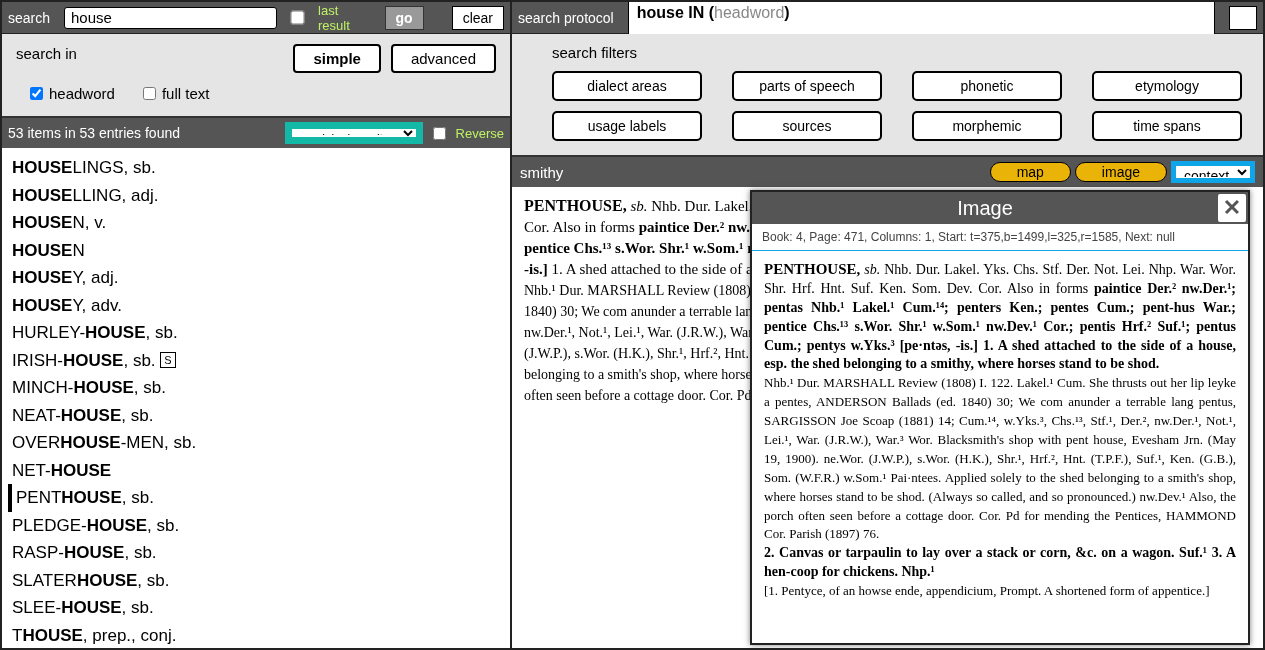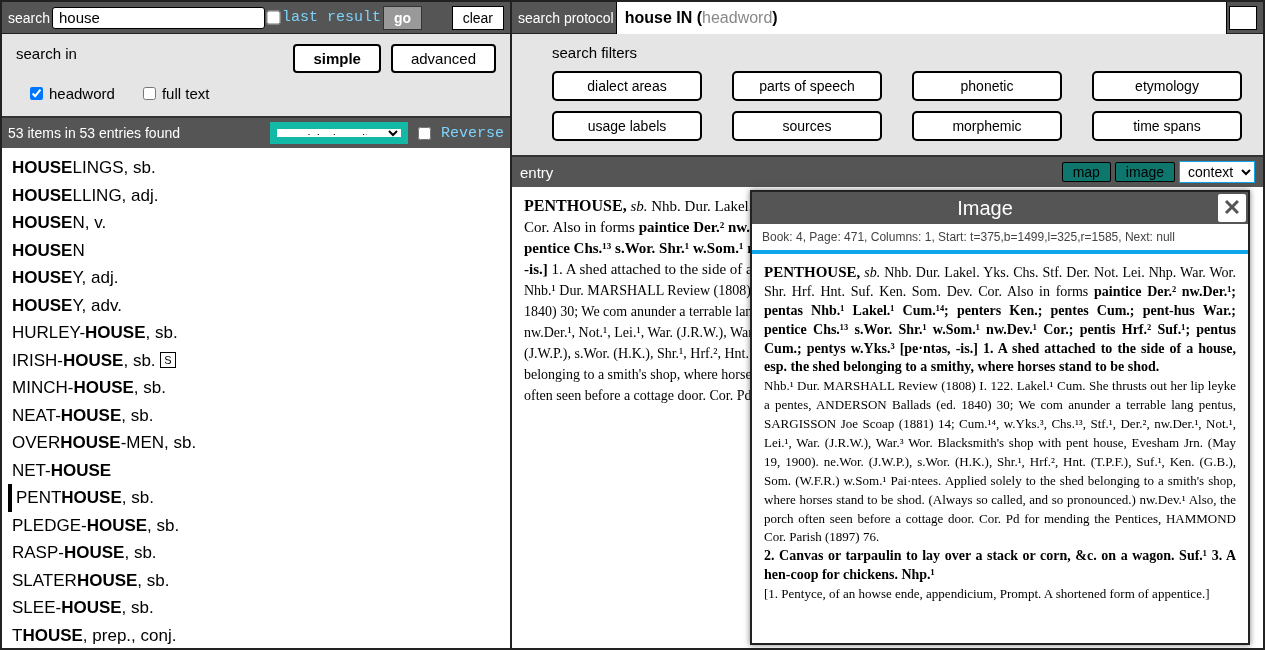--- a/index.html
+++ b/index.html
@@ -14,38 +14,38 @@
     border: 2px solid #222;
   }
   .cols { display: flex; height: 100%; }
   .left { width: 510px; display: flex; flex-direction: column; border-right: 2px solid #222; }
   .right { flex: 1; display: flex; flex-direction: column; }
 
   
   .bar {
     background: #555; color: #fff;
     display: flex; align-items: center;
-    padding: 4px 6px; gap: 2px;
+    padding: 4px 6px; gap: 14px;
     height: 32px;
     border-bottom: 1px solid #222;
   }
   .bar .label { font-size: 14px; }
   .search-input {
     flex: 1; background: #fff; color: #000;
     border: 1px solid #000; border-radius: 3px;
     padding: 3px 6px; font-size: 15px; height: 22px;
   }
   .btn {
     background: #fff; color: #000; border: 1px solid #000;
     border-radius: 0; padding: 2px 10px; font-size: 14px;
     cursor: pointer; height: 24px;
   }
   .bar .btn-go { background: #999; color:#fff; border:1px solid #333; font-weight:bold;}
   .bar input[type=checkbox]{ transform: scale(1.1); }
-  .chk-lbl { color:#7dd3fc; font-size:15px;font-family:Liberation Mono, monospace; }
+  .chk-lbl { color:#bef264; font-size:13px; }
 
   
   .panel {
     background: #e5e5e5; padding: 10px 14px 14px 14px;
     border-bottom: 2px solid #333;
   }
   .panel-row { display:flex; align-items:center; justify-content:space-between; }
   .panel-title { font-size:15px; margin-bottom:10px; }
   .mode-btns { display:flex; gap:10px; }
   .mode-btn { border:2px solid #000; border-radius:4px; background:#fff; padding:4px 18px; font-size:15px; font-weight:normal; cursor:pointer;}
@@ -64,51 +64,51 @@
   }
   .results-inner { padding-right:4px; }
   .results .item { padding:1px 4px; cursor:pointer; white-space:nowrap; }
   .results .item.selected { border-left:4px solid #000; padding-left:4px; }
   .results .item b { font-weight:bold; }
   .s-tag { display:inline-block; border:1px solid #000; font-size:11px; padding:0 3px; line-height:14px; vertical-align:2px;}
 
   
   .protocol-field {
     flex:1; background:#fff; color:#000; border:1px solid #000;
-    padding:3px 8px; font-size:16px; height:36px; display:flex; align-items:center;
+    padding:3px 8px; font-size:16px; height:36px; display:flex; align-items:flex-start;
   }
   .protocol-field .grey { color:#888; }
   .dd-btn { width:28px; height:24px; background:#fff; border:1px solid #000; display:flex; align-items:center; justify-content:center; cursor:pointer;}
   .dd-btn::after { content:"▼"; font-size:11px; }
 
   .filters-panel { background:#e5e5e5; padding:10px 18px 14px 40px; border-bottom:2px solid #333; }
   .filters-title { font-size:15px; margin-bottom:10px; }
   .filters-grid { display:grid; grid-template-columns: repeat(4, 150px); gap:10px 30px; }
   .filter-btn { border:2px solid #000; border-radius:5px; background:#fff; padding:5px 0; font-size:14px; text-align:center; cursor:pointer; }
 
   
   .entry-bar { background:#555; color:#fff; display:flex; align-items:center; padding:4px 8px; height:30px; }
   .entry-bar .lbl { flex:1; font-size:15px; }
-  .entry-bar .btn-sm { background:#0f766e; color:#000; border:1px solid #000; padding:1px 10px; margin-left:4px; font-size:14px; cursor:pointer; border-radius:2px;}
-  .entry-bar .sel-sm { background:#fff; color:#000; border:1px solid #0ea5e9; padding:1px 4px; margin-left:4px; font-size:14px; height:22px;}
+  .entry-bar .btn-sm { background:#eab308; color:#000; border:1px solid #000; padding:1px 26px; margin-left:4px; font-size:14px; cursor:pointer; border-radius:10px;}
+  .entry-bar .sel-sm { background:#fff; color:#000; border:5px solid #0ea5e9; padding:1px 4px; margin-left:4px; font-size:14px; height:22px;}
 
   .entry-body { flex:1; background:#fff; overflow:auto; padding:8px 12px; font-size:15px; line-height:1.4; font-family: Georgia, 'Times New Roman', serif; }
   .entry-body .hw { font-weight:bold; font-size:16px; }
   .entry-body i { font-style:italic; }
 
   
   .popup {
     position:absolute; top:188px; left:748px; width:500px; height:455px;
     background:#fff; border:2px solid #222; box-shadow:0 0 6px rgba(0,0,0,.5);
     display:flex; flex-direction:column; z-index:50;
   }
   .popup-header { background:#555; color:#fff; height:32px; display:flex; align-items:center; position:relative; }
   .popup-title { flex:1; text-align:center; font-size:20px; font-weight:normal; }
   .popup-close { width:28px; height:28px; background:#fff; color:#555; display:flex; align-items:center; justify-content:center; font-size:22px; font-weight:bold; cursor:pointer; margin-right:2px; border-radius:2px;}
-  .popup-meta { font-size:12px; color:#444; padding:6px 10px; border-bottom:4px solid #0ea5e9; font-family: Arial, sans-serif;}
+  .popup-meta { font-size:12px; color:#444; padding:6px 10px; border-bottom:1px solid #0ea5e9; font-family: Arial, sans-serif;}
   .popup-body { flex:1; overflow:auto; padding:8px 12px; font-family: Georgia, 'Times New Roman', serif; font-size:14px; line-height:1.35; text-align:justify; }
   .popup-body .hw { font-weight:bold; font-size:15px; }
   .popup-body .sense-num { font-weight:bold; }
 
   
   .results::-webkit-scrollbar, .entry-body::-webkit-scrollbar, .popup-body::-webkit-scrollbar { width:16px; }
   .results::-webkit-scrollbar-thumb, .entry-body::-webkit-scrollbar-thumb, .popup-body::-webkit-scrollbar-thumb { background:#aaa; border:1px solid #777;}
   .results::-webkit-scrollbar-track { background:#eee; }
 </style>
 </head>
@@ -199,21 +199,21 @@
           <div class="filter-btn">phonetic</div>
           <div class="filter-btn">etymology</div>
           <div class="filter-btn">usage labels</div>
           <div class="filter-btn">sources</div>
           <div class="filter-btn">morphemic</div>
           <div class="filter-btn">time spans</div>
         </div>
     </div>
 
     <div class="entry-bar">
-      <span class="lbl">entry</span>
+      <span class="lbl">smithy</span>
       <button class="btn-sm">map</button>
       <button class="btn-sm">image</button>
       <select class="sel-sm"><option>context</option></select>
     </div>
 
     <div class="entry-body">
       <span class="hw">PENTHOUSE,</span>
       <i>sb.</i>
       <span>Nhb. Dur. Lakel. Yks. Chs. Stf. Der. Not. Lei. Nhp. War. Wor. Shr. Hrf. Hnt. Suf. Ken. Som. Dev. Cor.</span>
       <span>Also in forms</span>

